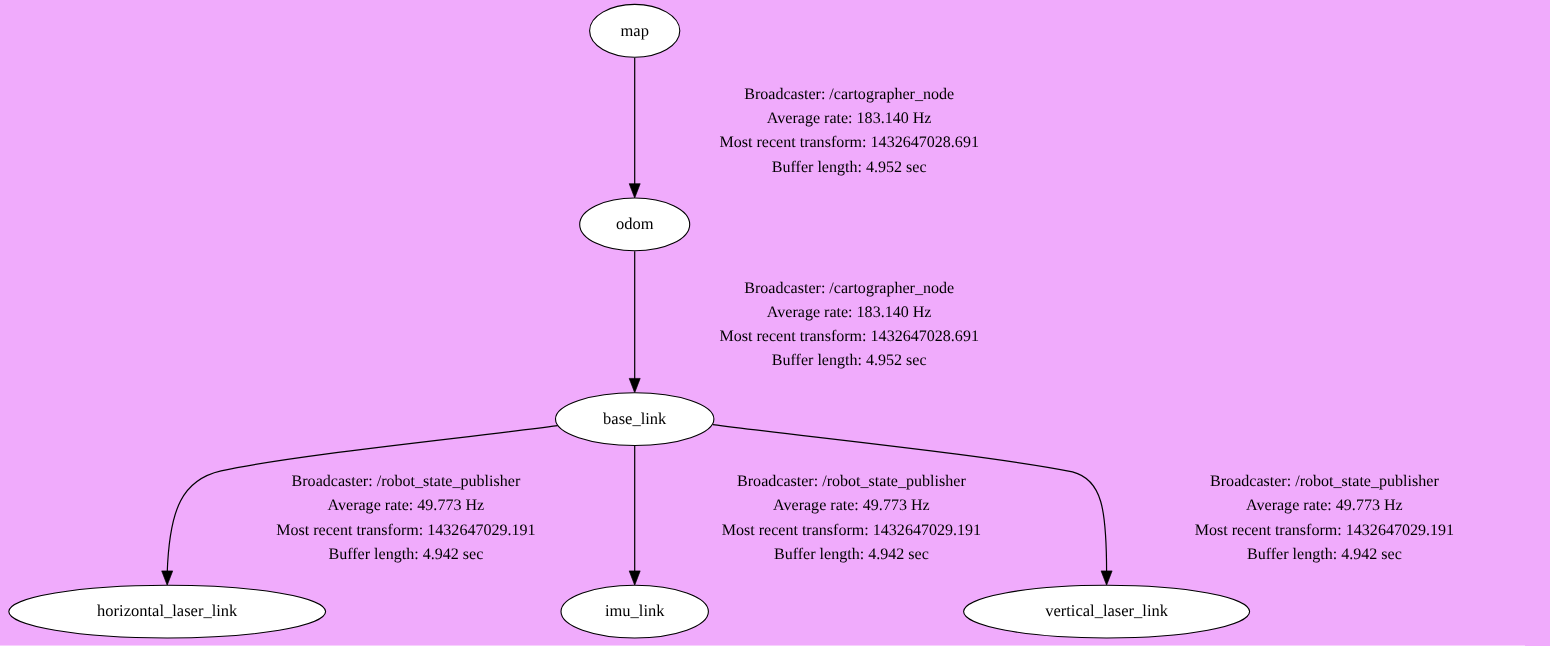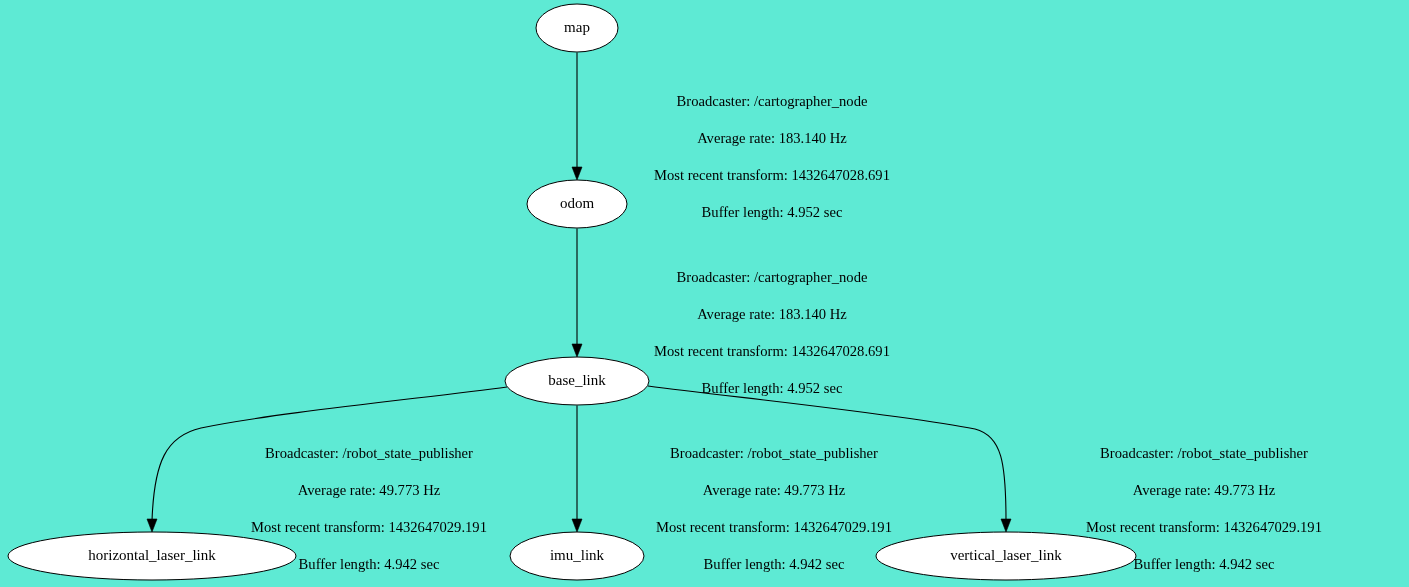--- a/index.html
+++ b/index.html
@@ -5,21 +5,21 @@
 <style>
   html, body {
     margin: 0;
     padding: 0;
     background: #ffffff;
   }
   #canvas {
     position: relative;
     width: 1409px;
     height: 587px;
-    background: #5eead4;
+    background: #f0abfc;
     overflow: hidden;
     font-family: "Liberation Serif", "DejaVu Serif", serif;
   }
   #graph-svg {
     position: absolute;
     left: 0;
     top: 0;
     width: 1409px;
     height: 587px;
   }
@@ -50,21 +50,20 @@
     font-family: "Liberation Serif", "DejaVu Serif", serif;
     font-size: 14.6px;
     line-height: 22px;
     color: #000000;
     text-align: center;
     white-space: nowrap;
     letter-spacing: 0px;
   }
   .edge-label-block div {
     height: 22px;
-    margin-top: 15px;
   }
 </style>
 </head>
 <body>
 
 <div id="canvas">
 
   <svg id="graph-svg" viewBox="0 0 1409 587">
 
     <g>

